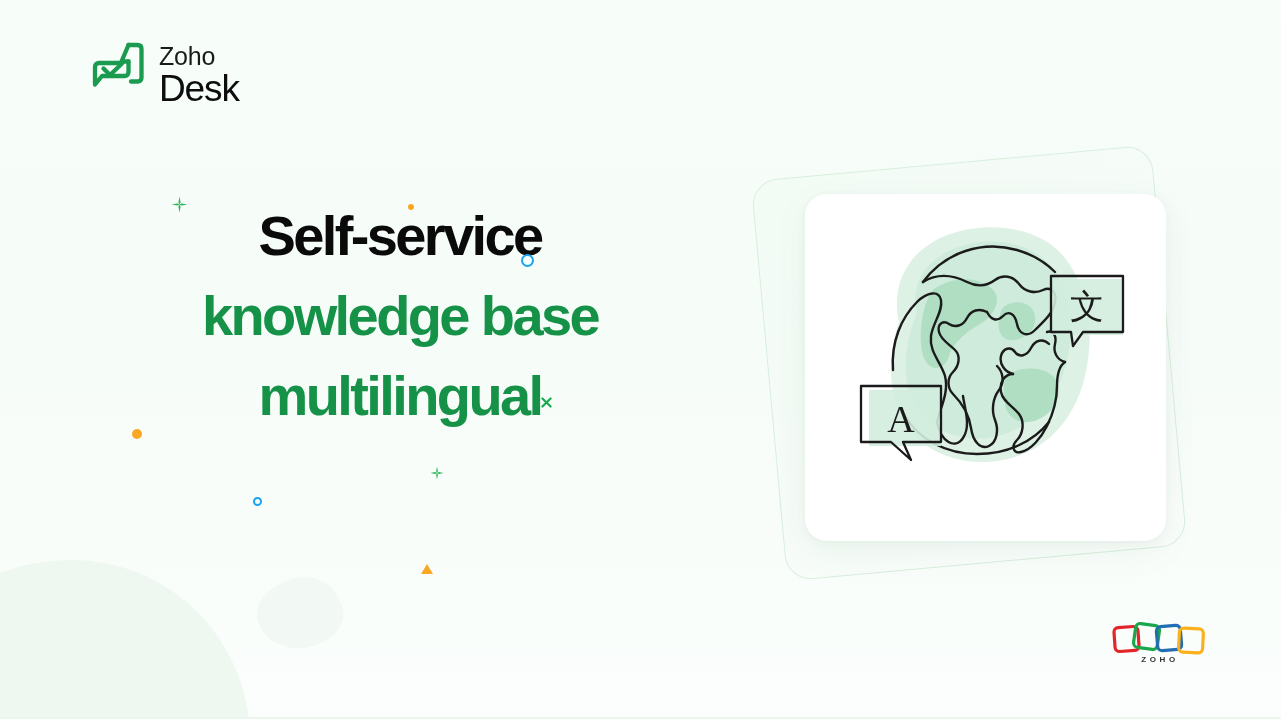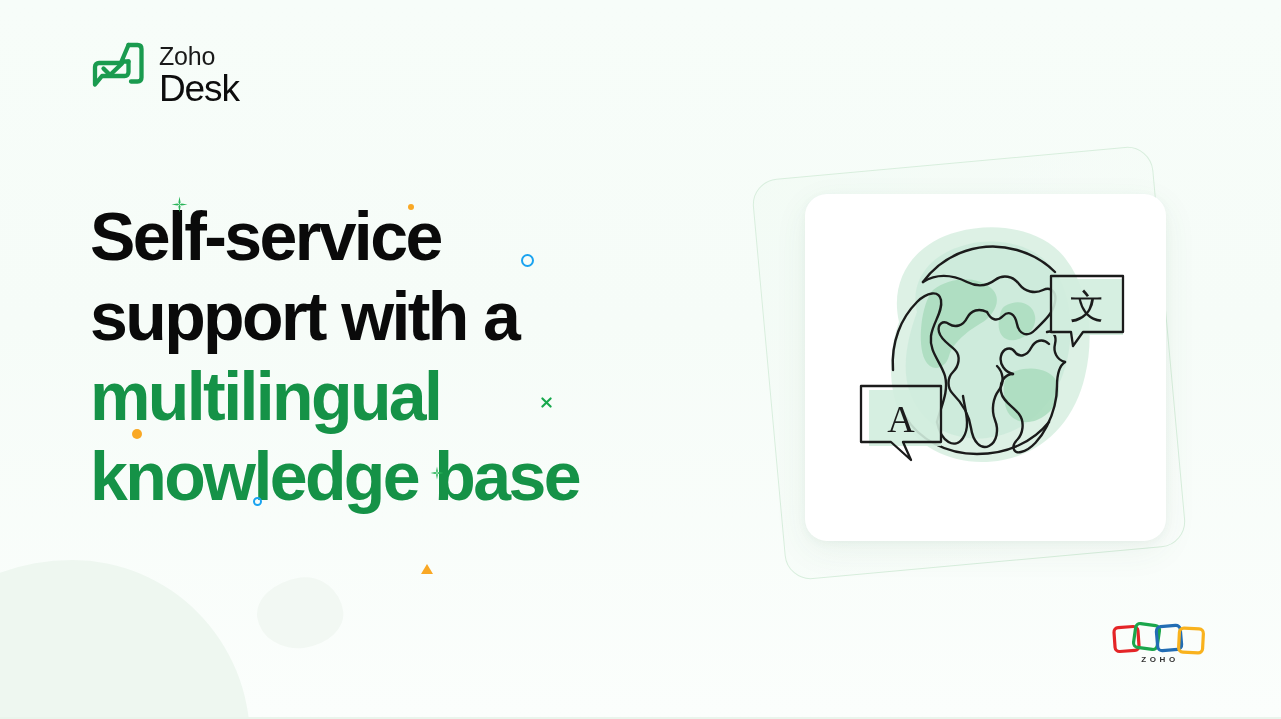--- a/index.html
+++ b/index.html
@@ -70,26 +70,27 @@
     color: #0d0d0d;
     letter-spacing: -1.1px;
   }
 
   
   .headline {
     position: absolute;
     left: 90px;
     top: 196px;
     width: 620px;
-    font-size: 68px;
+    font-size: 56px;
     font-weight: 700;
     line-height: 80px;
     letter-spacing: -2.6px;
     color: #0a0a0a;
     margin: 0;
+    text-align: center;
   }
   .headline .accent { color: #159247; }
   .headline-line { display: block; white-space: nowrap; }
 
   
   .deco { position: absolute; }
   .deco-dot { border-radius: 50%; }
   .deco-ring {
     border-radius: 50%;
     background: transparent;
@@ -150,23 +151,22 @@
       </svg>
     </span>
     <span class="logo-words">
       <span class="logo-zoho">Zoho</span>
       <span class="logo-desk">Desk</span>
     </span>
   </div>
 
   <h1 class="headline">
     <span class="headline-line">Self-service</span>
-    <span class="headline-line">support with a</span>
+    <span class="headline-line accent">knowledge base</span>
     <span class="headline-line accent">multilingual</span>
-    <span class="headline-line accent">knowledge base</span>
   </h1>
 
   <span class="deco" style="left:171px;top:196px;">
     <svg width="17" height="17" viewBox="0 0 17 17">
       <path d="M8.5 0.5 L9.6 6.4 L8.5 8.5 L7.4 6.4 Z M8.5 16.5 L7.4 10.6 L8.5 8.5 L9.6 10.6 Z
                M0.5 8.5 L6.4 7.4 L8.5 8.5 L6.4 9.6 Z M16.5 8.5 L10.6 9.6 L8.5 8.5 L10.6 7.4 Z" fill="#2bb55a"></path>
     </svg>
   </span>
 
   <span class="deco deco-dot" style="left:408px;top:204px;width:6px;height:6px;background:#f9a825;"></span>

